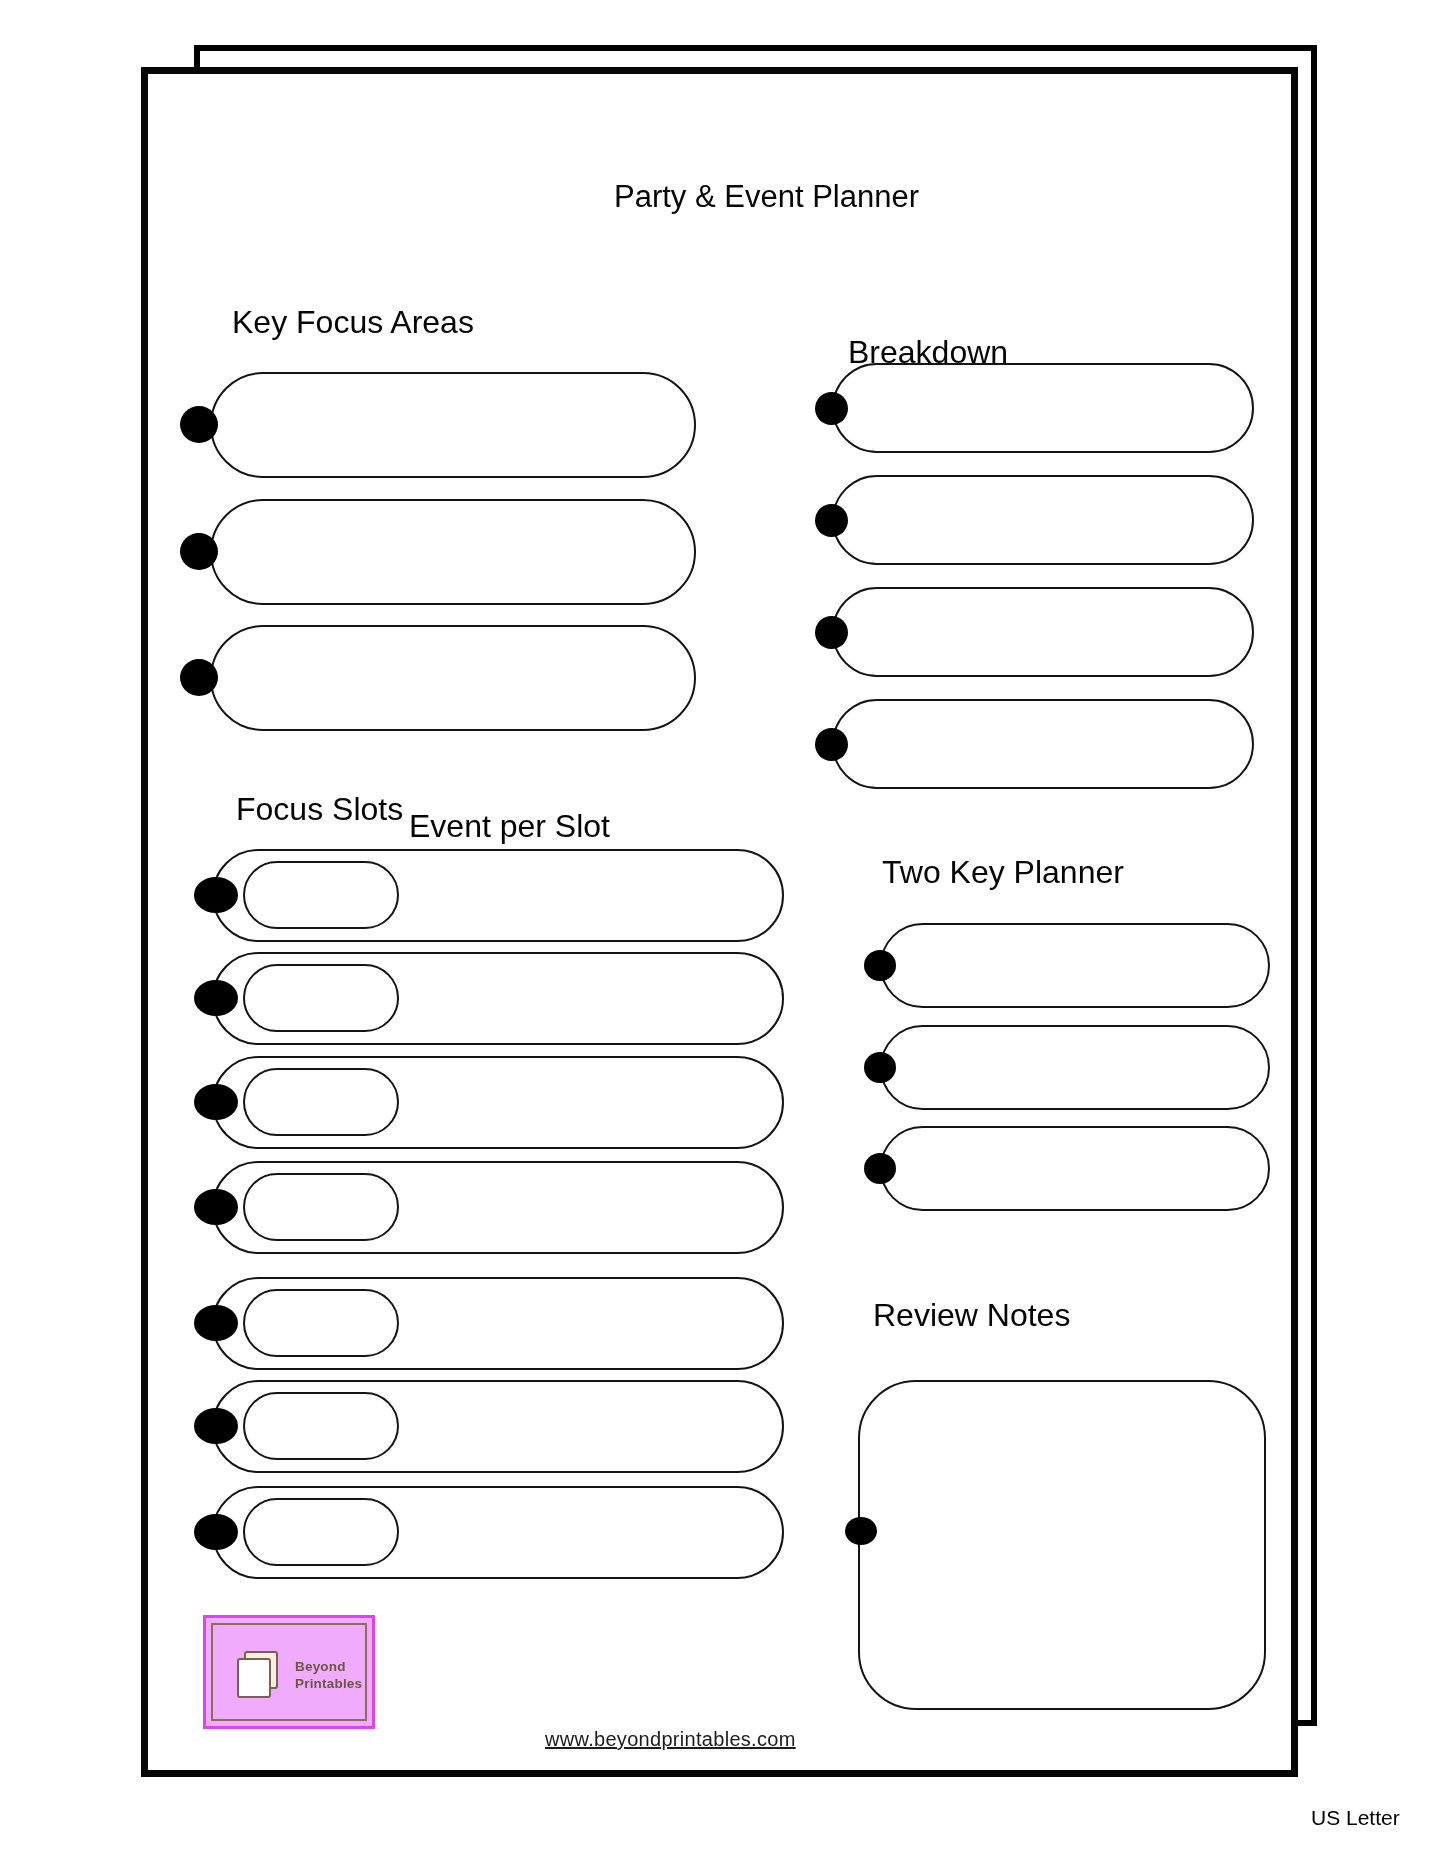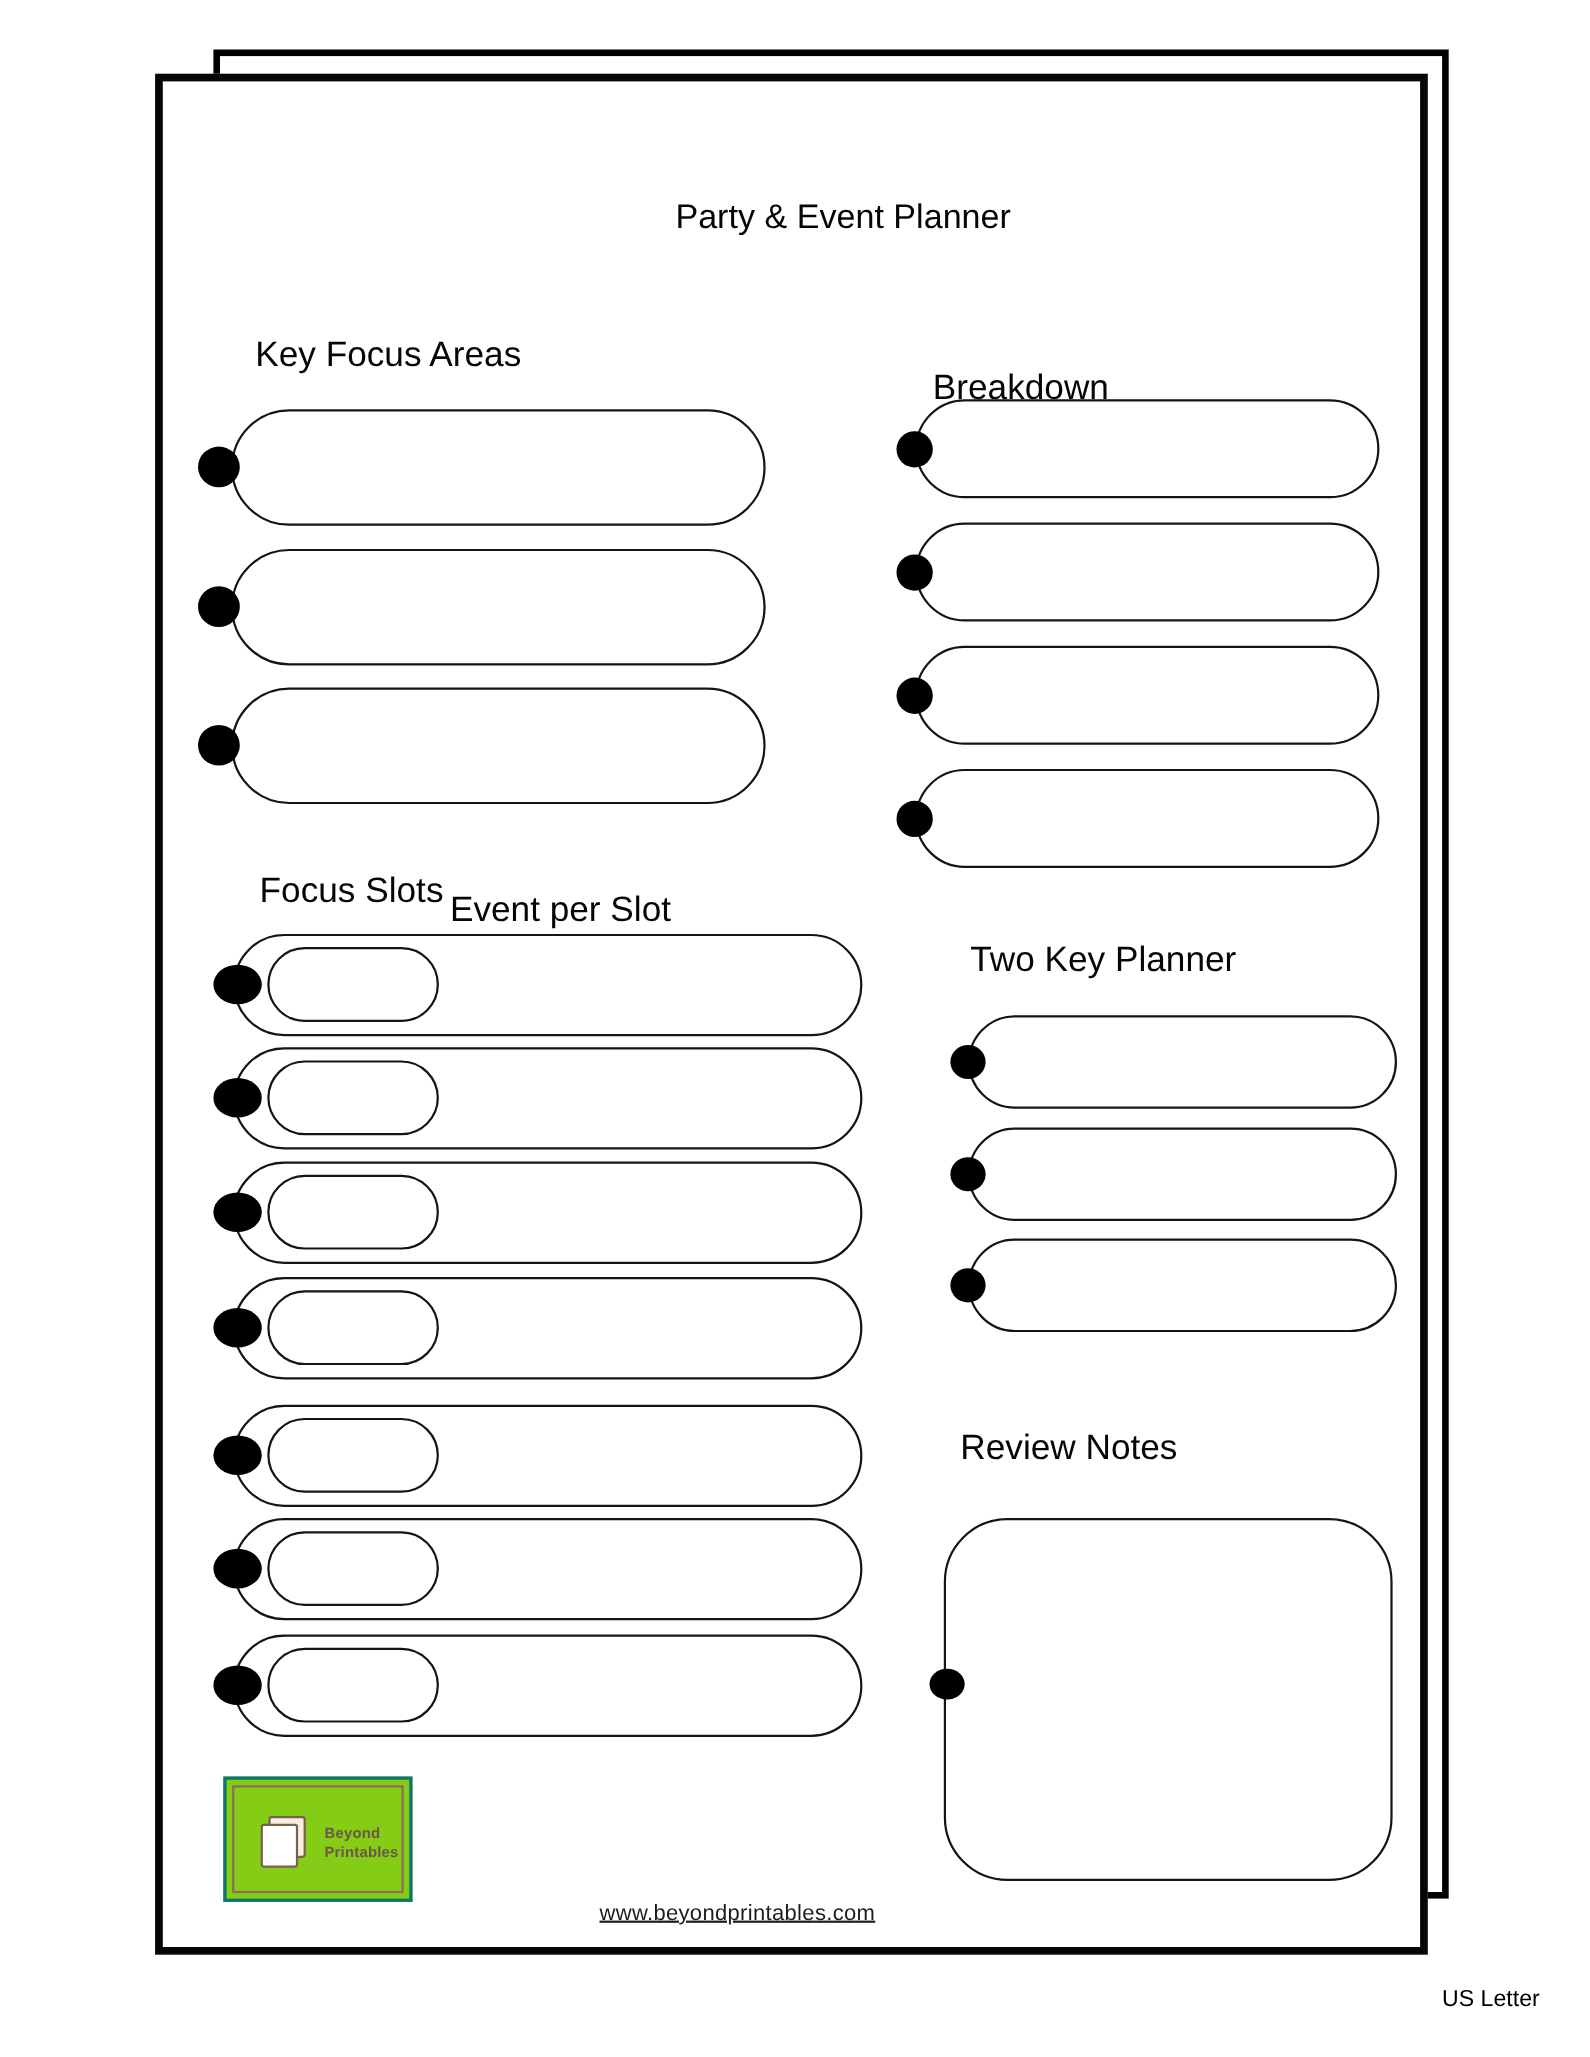--- a/index.html
+++ b/index.html
@@ -10,22 +10,22 @@
   .sheet{position:absolute;background:#ffffff;box-sizing:border-box;}
   .back-sheet{left:194px;top:45px;width:1123px;height:1681px;border:6px solid #000;z-index:0;}
   .front-sheet{left:141px;top:67px;width:1157px;height:1710px;border:7px solid #060606;z-index:1;}
   .heading{position:absolute;z-index:3;font-size:32px;line-height:1;white-space:nowrap;color:#060606;}
   .title{position:absolute;z-index:3;font-size:31px;line-height:1;white-space:nowrap;color:#060606;}
   .pill{position:absolute;z-index:2;background:#fff;border:2px solid #141414;border-radius:999px;box-sizing:border-box;}
   .dot{position:absolute;z-index:5;background:#000;border-radius:50%;}
   .inner-pill{position:absolute;z-index:4;background:#fff;border:2px solid #141414;border-radius:999px;box-sizing:border-box;}
   .review-box{position:absolute;z-index:2;background:#fff;border:2px solid #141414;border-radius:58px;box-sizing:border-box;
     left:858px;top:1380px;width:408px;height:330px;}
-  .logo-frame{position:absolute;z-index:3;left:203px;top:1615px;width:172px;height:114px;background:#84cc16;
-    border:3px solid #0f766e;box-sizing:border-box;}
+  .logo-frame{position:absolute;z-index:3;left:203px;top:1615px;width:172px;height:114px;background:#f0abfc;
+    border:3px solid #d946ef;box-sizing:border-box;}
   .logo-inner{position:absolute;left:5px;top:5px;right:5px;bottom:5px;border:2px solid #8a6e57;box-sizing:border-box;}
   .logo-sq{position:absolute;box-sizing:border-box;border:2px solid #7a614d;border-radius:3px;}
   .logo-sq.back{left:38px;top:33px;width:34px;height:38px;background:#f8eee1;}
   .logo-sq.front{left:31px;top:40px;width:34px;height:40px;background:#ffffff;}
   .logo-text{position:absolute;left:89px;top:41px;font-size:13.5px;font-weight:bold;color:#6d5645;line-height:1.25;letter-spacing:.2px;}
   .footer-url{position:absolute;z-index:3;left:529px;top:1729px;font-size:20px;letter-spacing:.3px;
     color:#1c1c1c;text-decoration:underline;line-height:1;white-space:nowrap;margin-left:16px;}
   .size-label{position:absolute;z-index:3;left:1311px;top:1807px;font-size:21px;line-height:1;color:#000000;white-space:nowrap;}
 </style>
 </head>

